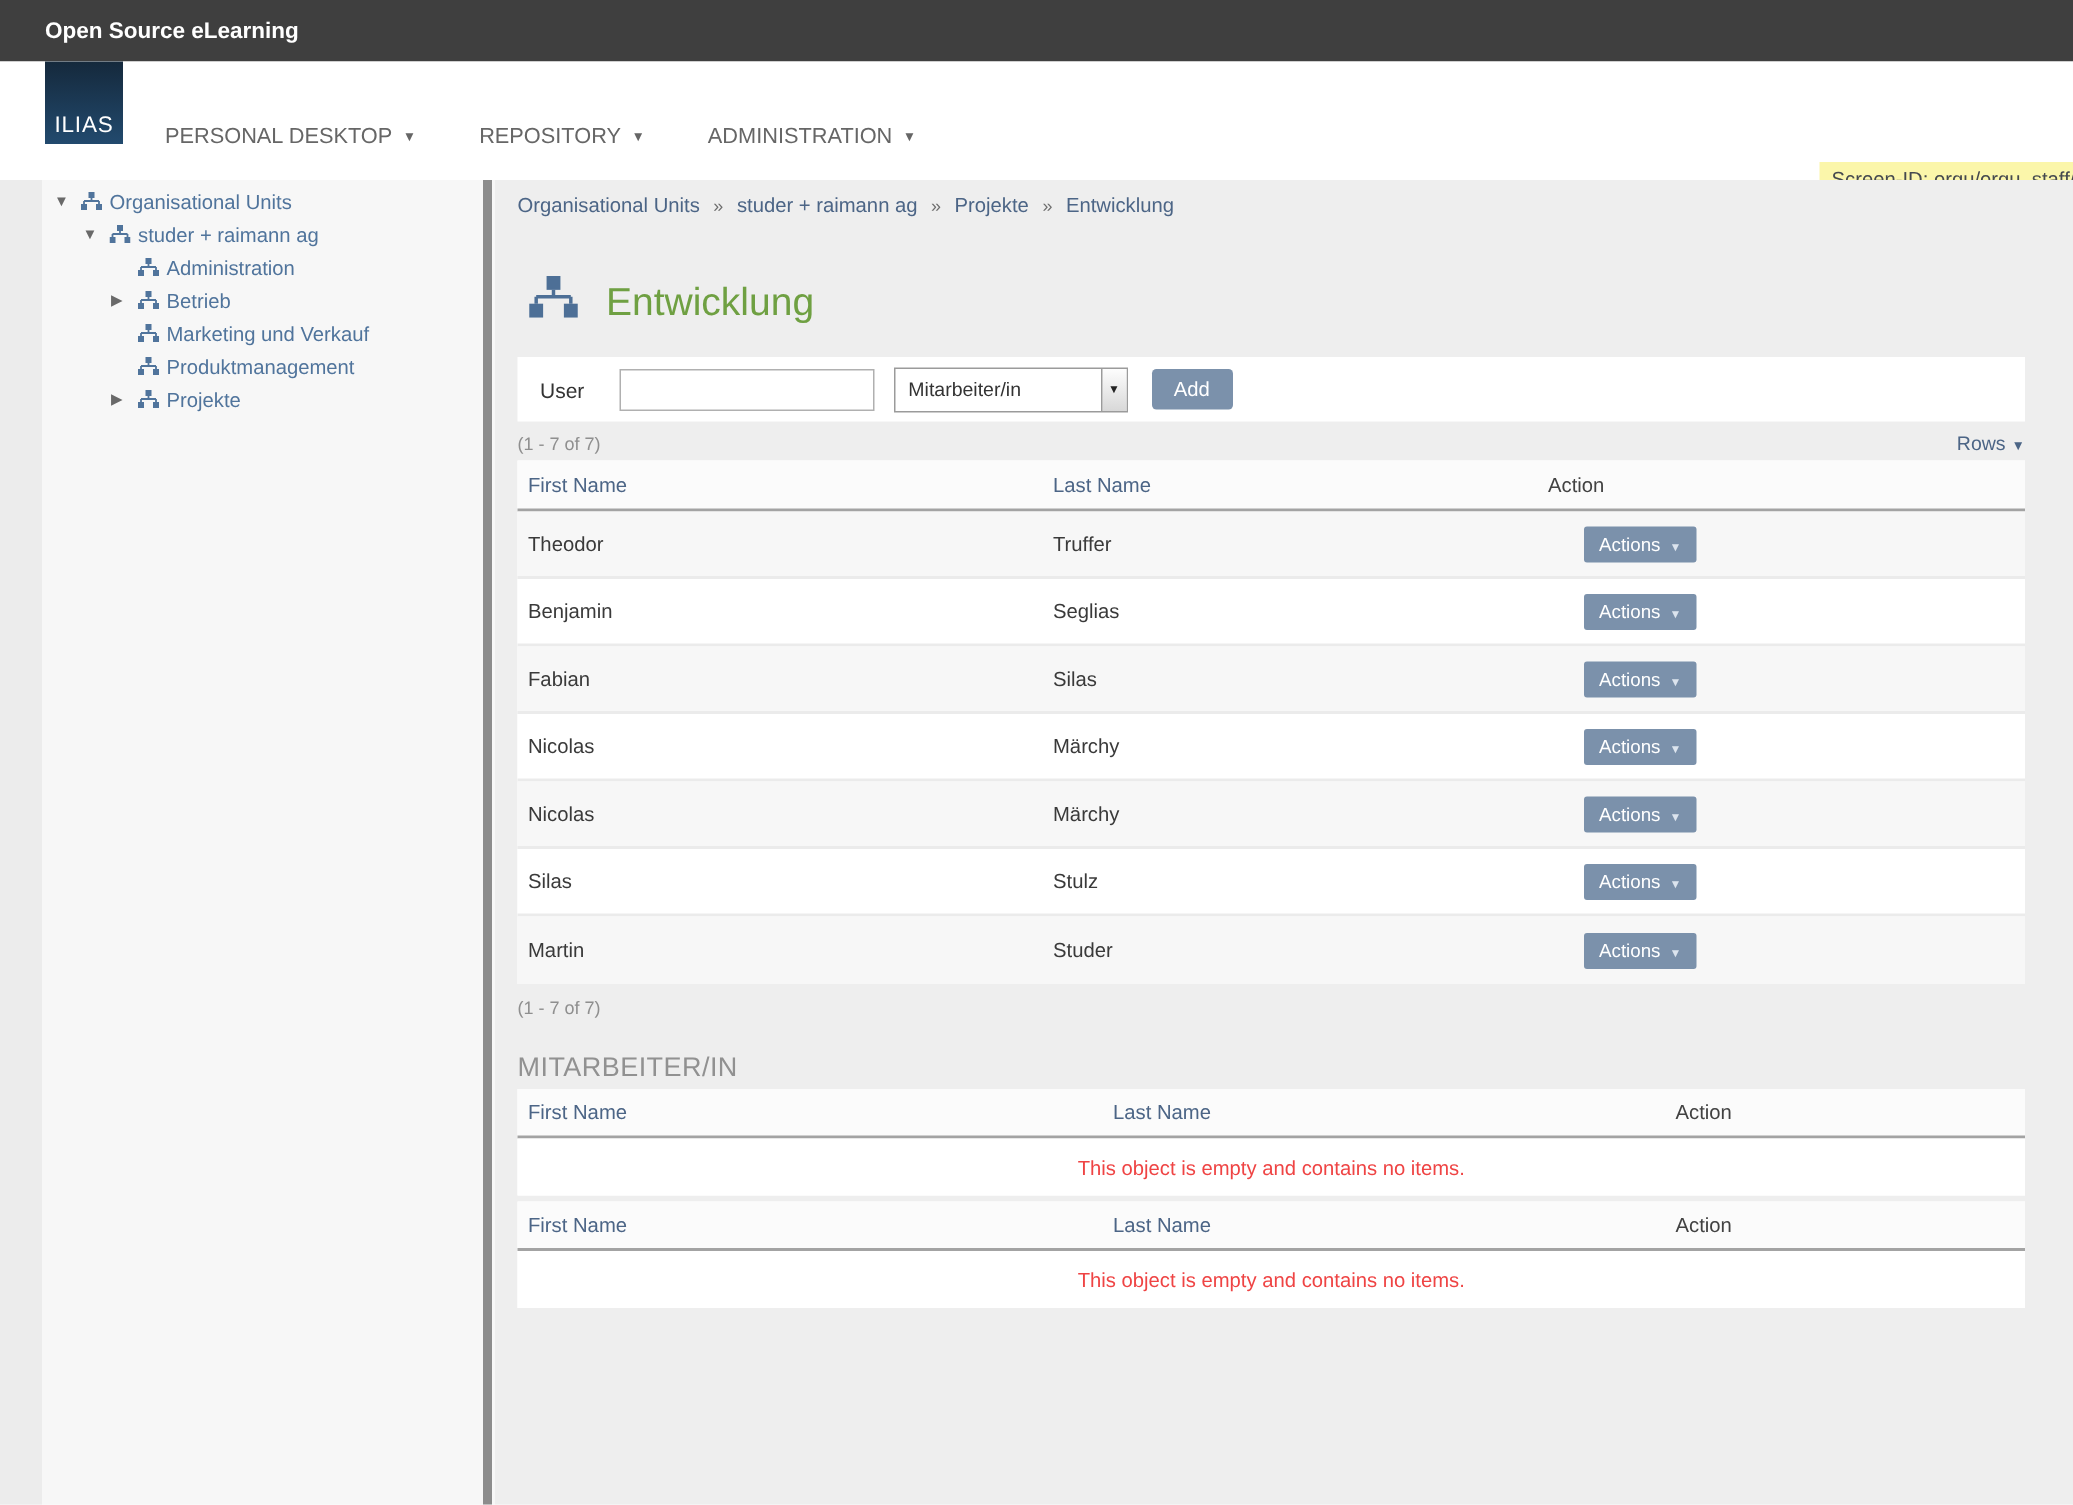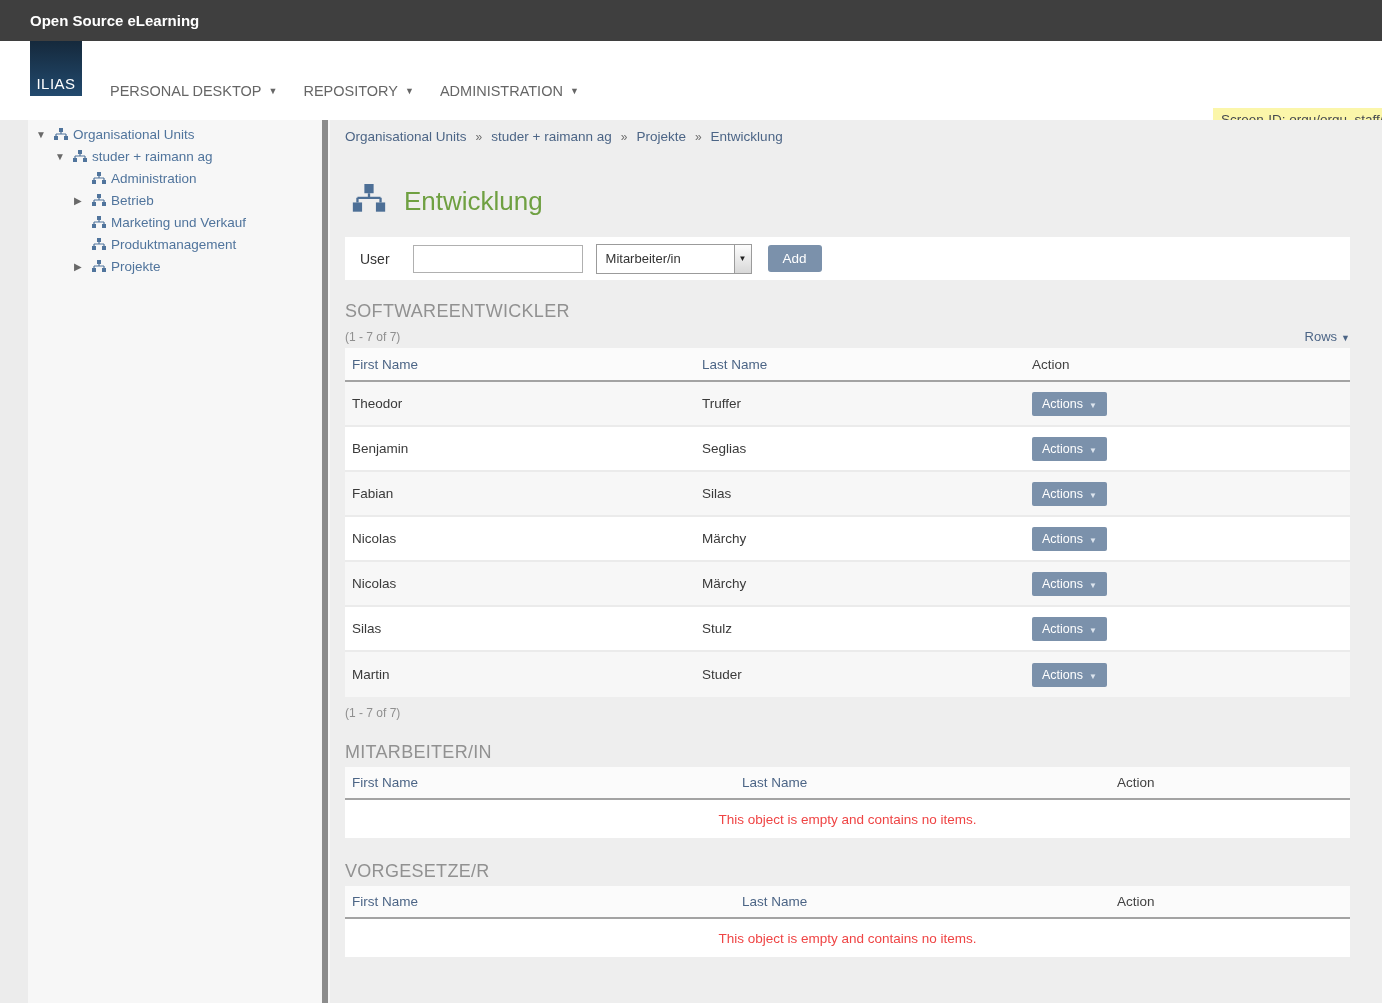--- a/index.html
+++ b/index.html
@@ -17,21 +17,21 @@
   .avatar { width:30px; height:30px; background:#e0752d; color:#fff; font-size:14px;
     font-weight:bold; display:flex; align-items:center; justify-content:center; }
   .top-caret { color:#cfcfcf; font-size:9px; }
 
   
   .header { position:absolute; top:41px; left:0; width:1382px; height:79px; background:#fff; }
   .logo { position:absolute; left:30px; top:0; width:52px; height:55px;
     background:linear-gradient(180deg,#15293c 0%,#224a6e 100%);
     color:#fff; font-weight:normal; font-size:15px; letter-spacing:.5px;
     display:flex; align-items:flex-end; justify-content:center; padding-bottom:4px; }
-  .mainnav { position:absolute; left:110px; top:42px; display:flex; gap:26px; }
+  .mainnav { position:absolute; left:110px; top:42px; display:flex; gap:42px; }
   .mainnav .nav-item { color:#666; font-size:14.5px; cursor:pointer; display:flex;
     align-items:center; gap:7px; }
   .nav-caret { font-size:9px; color:#666; }
 
   
   .screen-id { position:absolute; top:108px; left:1213px; right:0; height:23px;
     background:#fbf6aa; color:#45494f; font-size:13.5px; line-height:23px;
     padding-left:8px; white-space:nowrap; }
 
   
@@ -75,21 +75,21 @@
   .form-label { font-size:14px; color:#333; margin-right:23px; }
   .text-input { width:170px; height:28px; border:1px solid #b0b0b0; background:#fff;
     outline:none; font-size:13px; padding:0 6px; }
   .select-box { margin-left:13px; width:156px; height:30px; border:1px solid #9b9b9b;
     background:#fff; display:flex; align-items:center; cursor:pointer; position:relative; }
   .select-value { font-size:13px; color:#333; padding-left:9px; flex:1; }
   .select-arrow { width:17px; height:28px; border-left:1px solid #9b9b9b;
     background:linear-gradient(#fdfdfd,#d8d8d8); display:flex; align-items:center;
     justify-content:center; font-size:8px; color:#222; }
   .btn { background:#7b91ab; color:#fff; border:none; font-size:13.5px;
-    font-family:inherit; cursor:pointer; border-radius:3px; }
+    font-family:inherit; cursor:pointer; border-radius:3px;margin-left:24px; }
   .add-btn { margin-left:16px; padding:6px 15px; }
 
   
   .section-heading { font-size:18px; color:#919191; font-weight:400; letter-spacing:.3px; }
   .h-staff { margin-top:21px; }
   .caption-row { margin-top:7px; display:flex; justify-content:space-between;
     align-items:center; }
   .range-text { font-size:12px; color:#8f8f8f; }
   .rows-select { font-size:13px; color:#4c6586; cursor:pointer; }
   .rows-caret { font-size:9px; margin-left:4px; }
@@ -270,21 +270,20 @@
     <div class="form-bar">
       <span class="form-label">User</span>
       <input class="text-input" type="text" style="">
       <div class="select-box">
         <span class="select-value">Mitarbeiter/in</span>
         <span class="select-arrow">▼</span>
       </div>
       <button class="btn add-btn">Add</button>
     </div>
 
-    <h2 class="section-heading h-staff">SOFTWAREENTWICKLER</h2>
     <div class="caption-row">
       <span class="range-text">(1 - 7 of 7)</span>
       <span class="rows-select"><span>Rows</span><span class="rows-caret">▼</span></span>
     </div>
 
     <div class="datatable">
       <div class="t-head cols-staff">
         <span class="cell col-link">First Name</span>
         <span class="cell col-link">Last Name</span>
         <span class="cell col-plain">Action</span>
@@ -332,21 +331,20 @@
     <h2 class="section-heading h-mit">MITARBEITER/IN</h2>
     <div class="datatable empty-table">
       <div class="t-head cols-empty">
         <span class="cell col-link">First Name</span>
         <span class="cell col-link">Last Name</span>
         <span class="cell col-plain">Action</span>
       </div>
       <div class="empty-row">This object is empty and contains no items.</div>
     </div>
 
-    <h2 class="section-heading h-vor">VORGESETZE/R</h2>
     <div class="datatable empty-table">
       <div class="t-head cols-empty">
         <span class="cell col-link">First Name</span>
         <span class="cell col-link">Last Name</span>
         <span class="cell col-plain">Action</span>
       </div>
       <div class="empty-row">This object is empty and contains no items.</div>
     </div>
 
   </div>

